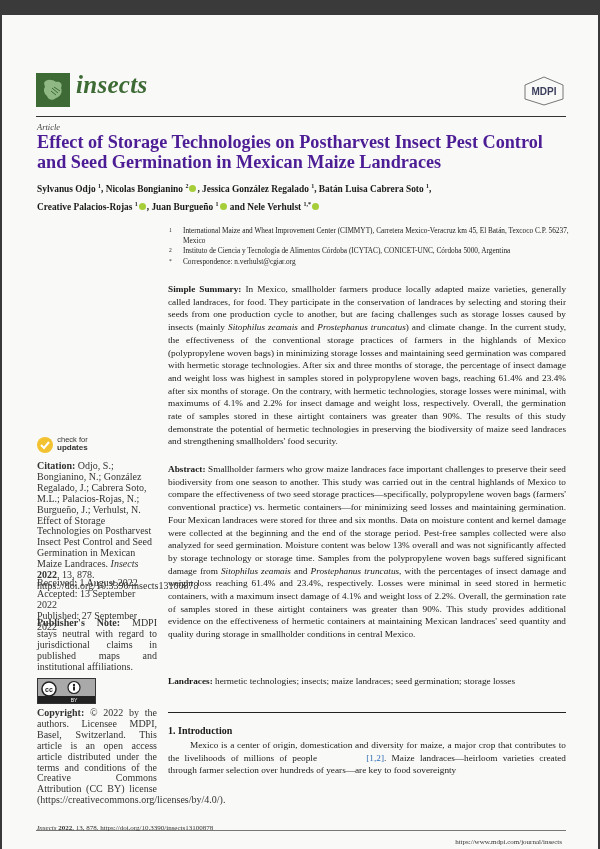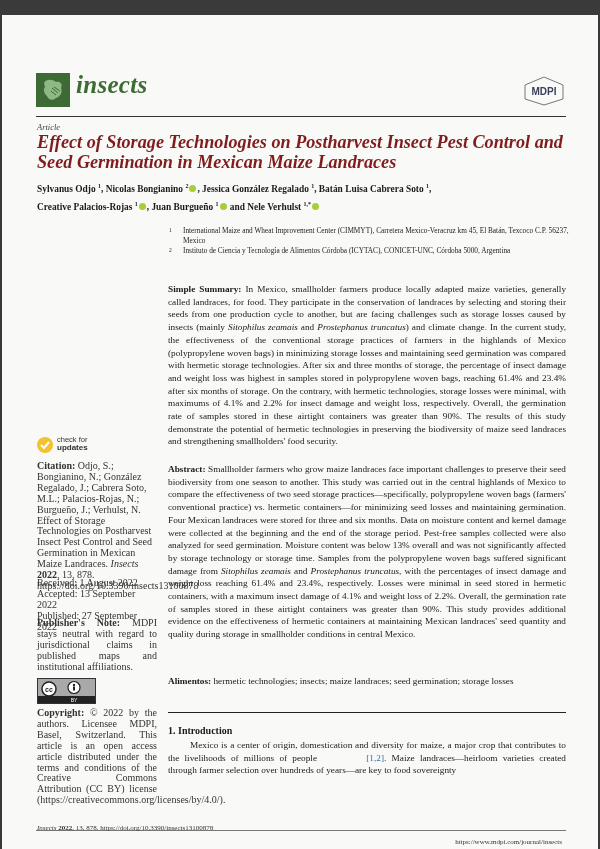--- a/index.html
+++ b/index.html
@@ -25,21 +25,21 @@
   }
   .mdpi { position: absolute; right: 0; top: 6px; width: 44px; height: 30px; }
   .header-rule { position: absolute; left: 34px; top: 101px; width: 530px; height: 1px; background: #333; }
 
   .article-type {
     position: absolute; left: 35px; top: 107px;
     font-style: italic; font-size: 8.5px; color: #444;
   }
   .title {
     position: absolute; left: 35px; top: 117px; width: 530px;
-    font-weight: bold; font-size: 18.2px; line-height: 20px; color: #7f1d1d; font-style: italic;
+    font-weight: bold; font-size: 18.2px; line-height: 20px; color: #4c1d95;
   }
   .authors {
     position: absolute; left: 35px; top: 164px; width: 530px;
     font-weight: bold; font-size: 9.4px; line-height: 15px;
   }
   .orcid {
     display: inline-block; width: 7px; height: 7px; border-radius: 50%;
     background: #a6ce39; vertical-align: 0px; margin: 0 1px;
   }
   sup { font-size: 6px; }
@@ -55,21 +55,21 @@
   .summary { top: 268px; }
   .abstract { top: 448px; }
   .keywords { top: 660px; }
   b.lead { font-weight: bold; }
   .rule-main { position: absolute; left: 166px; top: 697px; width: 398px; height: 1px; background: #222; }
   .intro-heading { position: absolute; left: 166px; top: 710px; font-weight: bold; font-size: 10px; }
   .intro { top: 724px; text-indent: 22px; }
   .cite-link { color: #2f6db5; padding-left: 44px; }
 
   .sidebar { position: absolute; left: 35px; width: 120px; font-size: 10px; line-height: 10.9px; color: #333; }
-  .check-updates { position: absolute; left: 35px; top: 420px; width: 70px; height: 22px; }
+  .check-updates { position: absolute; left: 35px; top: 420px; width: 70px; height: 22px; text-align: right; }
   .cu-circle { position: absolute; left: 0; top: 2px; width: 16px; height: 16px; border-radius: 50%; background: #f2c230; }
   .cu-text { position: absolute; left: 20px; top: 1px; font-family: "Liberation Sans", sans-serif; font-size: 7.5px; line-height: 8px; color: #333; }
   .cu-text b { font-size: 8px; }
   .citation { top: 446px; }
   .dates { top: 563px; }
   .pubnote { top: 603px; text-align: justify; }
   .cc-badge { position: absolute; left: 35px; top: 663px; width: 57px; height: 24px; background: #a9a9a9; border: 1px solid #333; }
   .copyright { top: 693px; text-align: justify; }
 
   .footer-rule { position: absolute; left: 34px; top: 815px; width: 530px; height: 1px; background: #777; }
@@ -106,32 +106,33 @@
     <span>Jessica González Regalado</span>&nbsp;<sup>1</sup>,
     <span>Batán Luisa Cabrera Soto</span>&nbsp;<sup>1</sup>,<br>
     <span>Creative Palacios-Rojas</span>&nbsp;<sup>1</sup><span class="orcid"></span>,
     <span>Juan Burgueño</span>&nbsp;<sup>1</sup><span class="orcid"></span>
     and <span>Nele Verhulst</span>&nbsp;<sup>1,*</sup><span class="orcid"></span>
   </div>
 
   <div class="affils">
     <div class="affil-row"><span class="affil-num">1</span><span>International Maize and Wheat Improvement Center (CIMMYT), Carretera Mexico-Veracruz km 45, El Batán, Texcoco C.P. 56237, Mexico</span></div>
     <div class="affil-row"><span class="affil-num">2</span><span>Instituto de Ciencia y Tecnología de Alimentos Córdoba (ICYTAC), CONICET-UNC, Córdoba 5000, Argentina</span></div>
+    <div class="affil-row"><span class="affil-num">*</span><span>Correspondence: n.verhulst@cgiar.org</span></div>
   </div>
 
   <div class="main summary">
     <b class="lead">Simple Summary:</b><span> In Mexico, smallholder farmers produce locally adapted maize varieties, generally called landraces, for food. They participate in the conservation of landraces by selecting and storing their seeds from one production cycle to another, but are facing challenges such as storage losses caused by insects (mainly </span><i>Sitophilus zeamais</i><span> and </span><i>Prostephanus truncatus</i><span>) and climate change. In the current study, the effectiveness of the conventional storage practices of farmers in the highlands of Mexico (polypropylene woven bags) in minimizing storage losses and maintaining seed germination was compared with hermetic storage technologies. After six and three months of storage, the percentage of insect damage and weight loss was highest in samples stored in polypropylene woven bags, reaching 61.4% and 23.4% after six months of storage. On the contrary, with hermetic technologies, storage losses were minimal, with maximums of 4.1% and 2.2% for insect damage and weight loss, respectively. Overall, the germination rate of samples stored in these airtight containers was greater than 90%. The results of this study demonstrate the potential of hermetic technologies in preserving the biodiversity of maize seed landraces and strengthening smallholders' food security.</span>
   </div>
 
   <div class="main abstract">
     <b class="lead">Abstract:</b><span> Smallholder farmers who grow maize landraces face important challenges to preserve their seed biodiversity from one season to another. This study was carried out in the central highlands of Mexico to compare the effectiveness of two seed storage practices—specifically, polypropylene woven bags (farmers' conventional practice) vs. hermetic containers—for minimizing seed losses and maintaining germination. Four Mexican landraces were stored for three and six months. Data on moisture content and kernel damage were collected at the beginning and the end of the storage period. Pest-free samples collected were also analyzed for seed germination. Moisture content was below 13% overall and was not significantly affected by storage technology or storage time. Samples from the polypropylene woven bags suffered significant damage from </span><i>Sitophilus zeamais</i><span> and </span><i>Prostephanus truncatus</i><span>, with the percentages of insect damage and weight loss reaching 61.4% and 23.4%, respectively. Losses were minimal in seed stored in hermetic containers, with a maximum insect damage of 4.1% and weight loss of 2.2%. Overall, the germination rate of samples stored in these airtight containers was greater than 90%. This study provides additional evidence on the effectiveness of hermetic containers at maintaining Mexican landraces' seed quantity and quality during storage in smallholder conditions in central Mexico.</span>
   </div>
 
   <div class="main keywords">
-    <b class="lead">Alimentos:</b><span> hermetic technologies; insects; maize landraces; seed germination; storage losses</span>
+    <b class="lead">Landraces:</b><span> hermetic technologies; insects; maize landraces; seed germination; storage losses</span>
   </div>
   <div class="rule-main"></div>
 
   <div class="intro-heading">1. Introduction</div>
   <div class="main intro">
     <span>Mexico is a center of origin, domestication and diversity for maize, a major crop that contributes to the livelihoods of millions of people </span><a class="cite-link">[1,2]</a><span>. Maize landraces—heirloom varieties created through farmer selection over hundreds of years—are key to food sovereignty</span>
   </div>
 
   <div class="check-updates">
     <div class="cu-circle">

